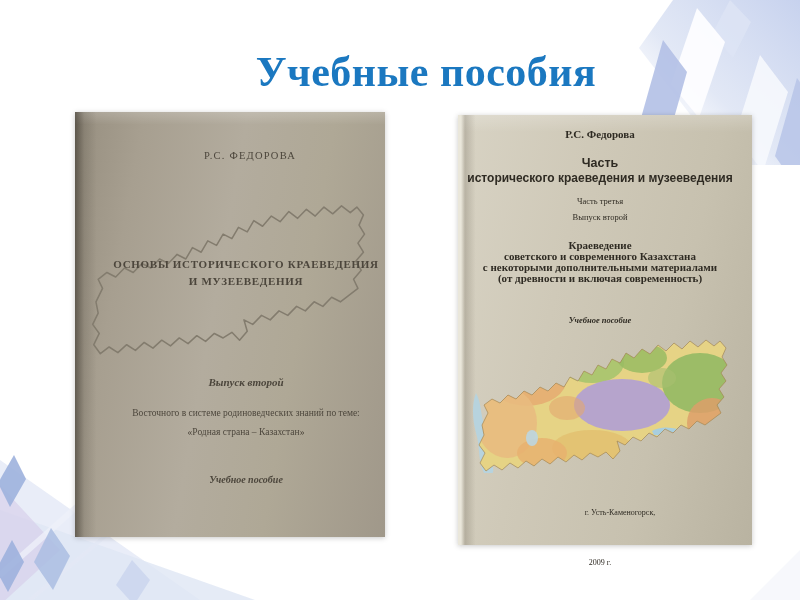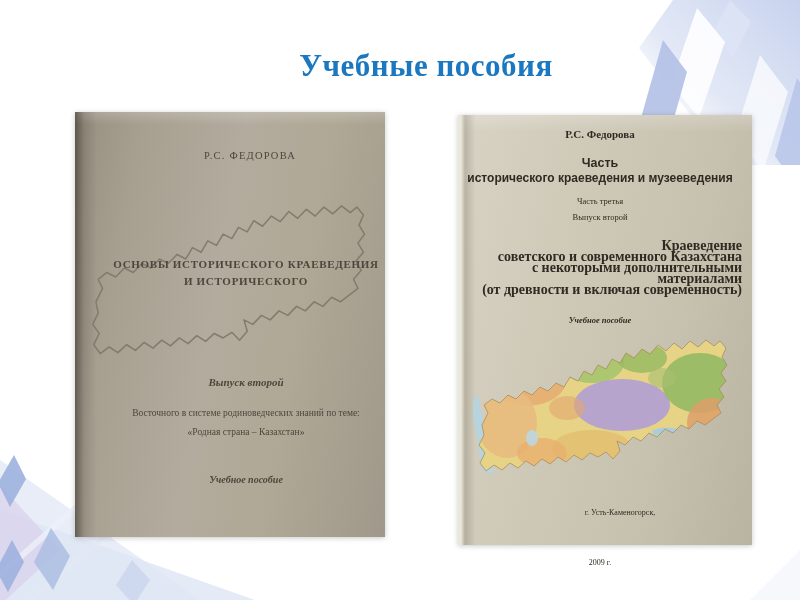--- a/index.html
+++ b/index.html
@@ -8,21 +8,21 @@
   .slide{position:absolute;inset:0;}
 
   
   .decor{position:absolute;pointer-events:none;}
   .decor-tr{top:0;right:0;width:175px;height:165px;z-index:0;}
   .decor-bl{bottom:0;left:0;width:260px;height:185px;z-index:0;}
   .decor-br{bottom:0;right:0;width:70px;height:55px;z-index:0;opacity:.35;}
 
   
   .slide-title{position:absolute;top:48px;left:0;width:100%;box-sizing:border-box;
-    padding-left:52px;text-align:center;font-size:31px;font-weight:bold;
+    padding-left:52px;text-align:center;font-size:42px;font-weight:bold;
     color:#1b78c0;letter-spacing:.5px;z-index:2;margin:0;}
 
   
   .photo{position:absolute;z-index:1;box-shadow:0 1px 5px rgba(40,40,40,.25);}
   .photo-left{left:75px;top:112px;width:310px;height:425px;
     background:
       linear-gradient(90deg,rgba(45,40,32,.55) 0%,rgba(45,40,32,.15) 3%,rgba(45,40,32,0) 7%),
       linear-gradient(180deg,rgba(255,255,255,.18) 0%,rgba(255,255,255,0) 3%),
       linear-gradient(100deg,#968e7f 0%,#a79f90 18%,#b3ac9e 45%,#afa896 68%,#a0988a 100%);}
   .photo-right{left:458px;top:115px;width:294px;height:430px;
@@ -45,21 +45,21 @@
   .lb-type{top:362px;font-size:10px;font-weight:bold;font-style:italic;color:#555046;}
   .lb-map{position:absolute;left:10px;top:86px;width:285px;height:158px;}
 
   
   .photo-right .cover-text{left:0;right:10px;color:#2f2b23;}
   .rb-author{top:13px;font-size:11px;font-weight:bold;color:#3a352c;}
   .rb-title1{top:41px;font-size:12.5px;font-weight:bold;font-family:"Liberation Sans",sans-serif;}
   .rb-title2{top:56px;font-size:12px;font-weight:bold;font-family:"Liberation Sans",sans-serif;}
   .rb-part{top:81px;font-size:8.5px;color:#433d33;}
   .rb-issue{top:97px;font-size:8.5px;color:#433d33;}
-  .rb-subtitle{top:125px;font-size:14px;font-weight:bold;line-height:11px;color:#3b352b;text-align:right;}
+  .rb-subtitle{top:125px;font-size:11px;font-weight:bold;line-height:11px;color:#3b352b;}
   .rb-type{top:200px;font-size:8.5px;font-style:italic;font-weight:bold;color:#4a443a;}
   .rb-map{position:absolute;left:14px;top:218px;width:260px;height:140px;}
   .rb-imprint1{top:393px;font-size:8px;color:#4a443a;margin-left:40px;}
   .rb-imprint2{top:403px;font-size:8px;color:#4a443a;margin-top:40px;}
 </style>
 </head>
 <body>
 
 <div class="slide">
 
@@ -96,21 +96,21 @@
   </svg>
 
   <h1 class="slide-title">Учебные пособия</h1>
 
   <div class="photo photo-left">
     <svg class="lb-map" viewBox="0 0 260 140" preserveAspectRatio="none" aria-hidden="true">
       <path d="M10,92 L16,80 L12,72 L20,66 L28,70 L36,62 L44,66 L52,58 L60,62 L68,54 L76,58 L84,50 L92,54 L98,44 L106,48 L112,38 L120,42 L126,32 L134,36 L140,26 L148,30 L154,20 L162,25 L170,16 L178,21 L186,12 L194,18 L202,10 L210,16 L218,8 L226,14 L234,7 L242,13 L248,8 L254,15 L250,24 L255,32 L249,40 L254,48 L247,56 L252,64 L245,72 L249,80 L241,86 L233,92 L225,88 L217,96 L209,92 L201,100 L193,96 L185,104 L177,100 L169,108 L161,104 L153,112 L145,108 L148,118 L141,126 L134,119 L126,124 L118,120 L110,127 L102,122 L94,129 L86,124 L78,131 L70,126 L62,133 L54,128 L46,135 L38,130 L30,137 L22,132 L14,138 L8,130 L13,120 L7,112 L12,102 Z" fill="none" stroke="#837c6e" stroke-width="1.4" stroke-linejoin="round"></path>
     </svg>
     <p class="cover-text lb-author">Р.С. ФЕДОРОВА</p>
     <p class="cover-text lb-title1">ОСНОВЫ ИСТОРИЧЕСКОГО КРАЕВЕДЕНИЯ</p>
-    <p class="cover-text lb-title2">И ИСТОРИЧЕСКОГО</p>
+    <p class="cover-text lb-title2">И МУЗЕЕВЕДЕНИЯ</p>
     <p class="cover-text lb-issue">Выпуск второй</p>
     <p class="cover-text lb-theme1">Восточного в системе родиноведческих знаний по теме:</p>
     <p class="cover-text lb-theme2">«Родная страна – Казахстан»</p>
     <p class="cover-text lb-type">Учебное пособие</p>
   </div>
 
   <div class="photo photo-right">
     <p class="cover-text rb-author">Р.С. Федорова</p>
     <p class="cover-text rb-title1">Часть</p>
     <p class="cover-text rb-title2">исторического краеведения и музееведения</p>

